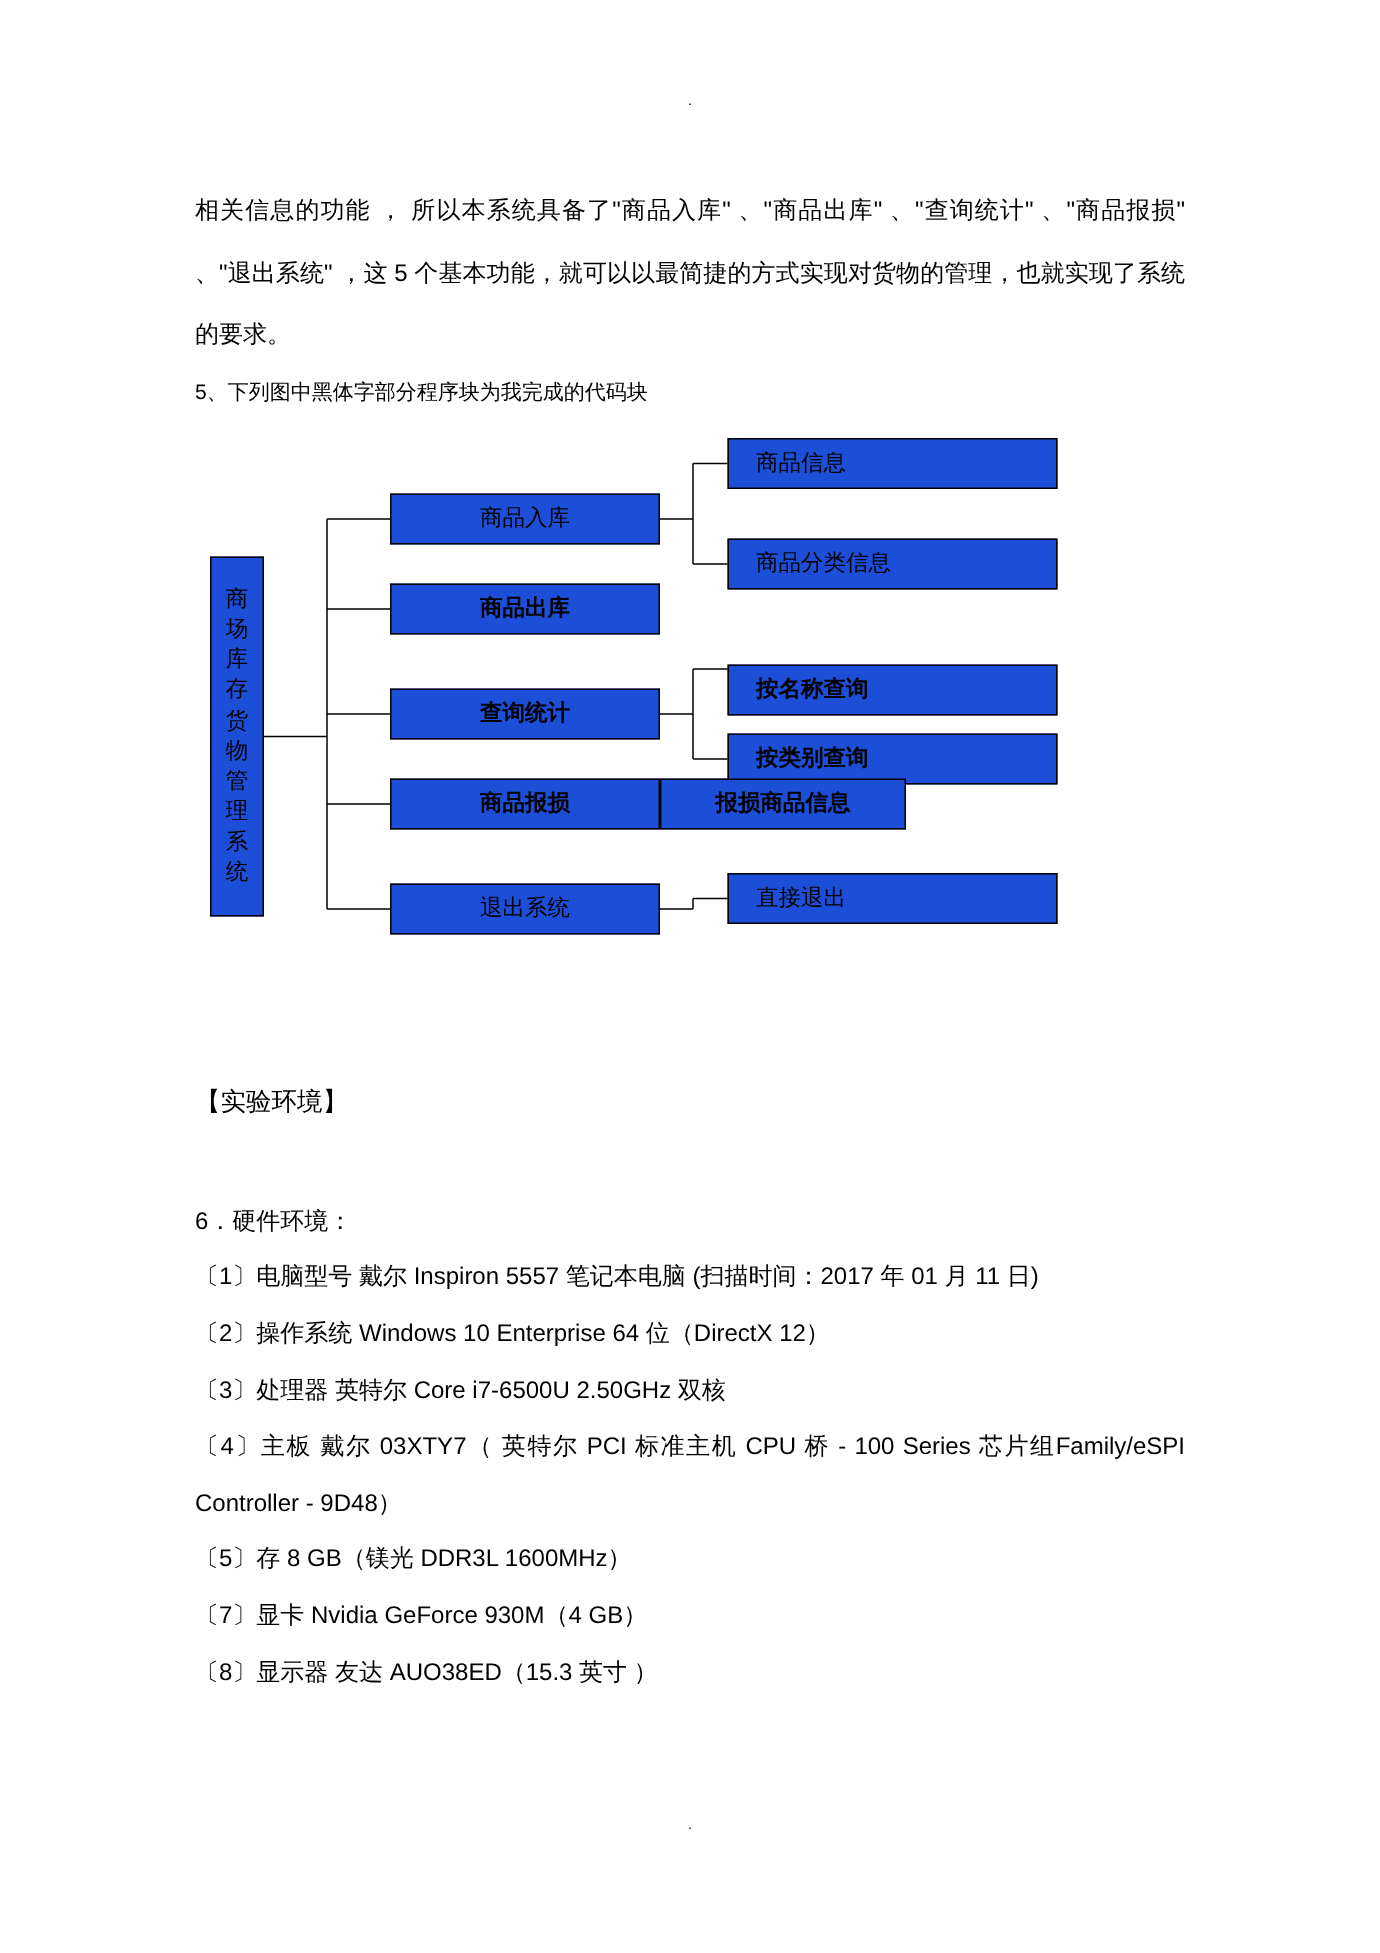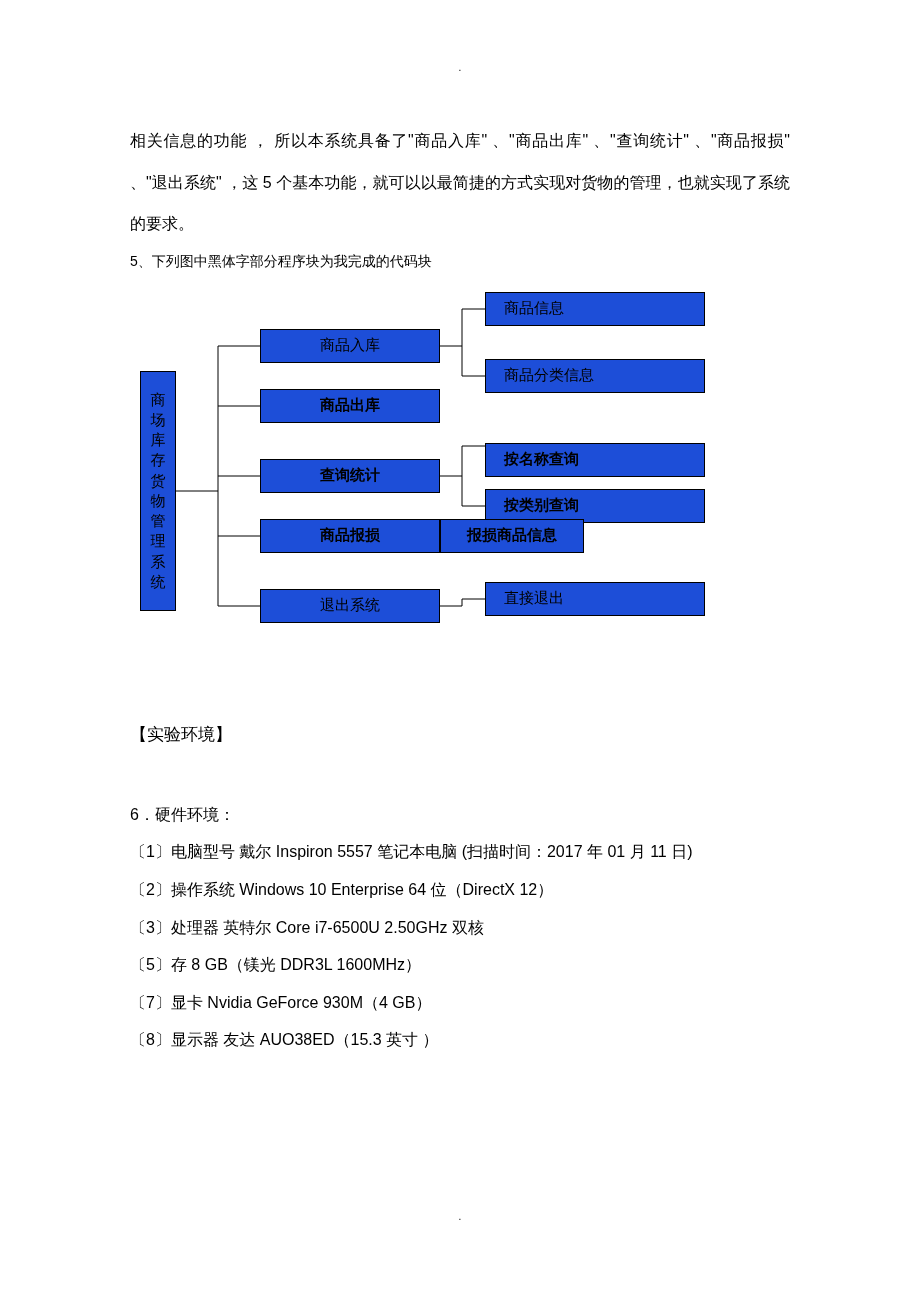--- a/index.html
+++ b/index.html
@@ -92,21 +92,21 @@
   }
   .leaf {
     left: 355px;
     width: 220px;
     height: 34px;
     justify-content: flex-start;
     padding-left: 18px;
   }
   .leaf-narrow {
     left: 310px;
-    width: 144px;
+    width: 164px;
     height: 34px;
   }
   .bold { font-weight: 700; }
   svg.connectors {
     position: absolute;
     left: 0; top: 0;
     width: 660px; height: 340px;
     pointer-events: none;
   }
 </style>
@@ -200,19 +200,20 @@
       </div>
   </div>
 
   <div class="section-title">【实验环境】</div>
 
   <div class="envlist">
     <div>6．硬件环境：</div>
     <div>〔1〕电脑型号     戴尔  Inspiron 5557  笔记本电脑   (扫描时间：2017 年 01 月 11 日)</div>
     <div>〔2〕操作系统     Windows 10 Enterprise 64 位（DirectX 12）</div>
     <div>〔3〕处理器  英特尔  Core i7-6500U   2.50GHz  双核</div>
+    <div style="text-align:justify">〔4〕主板     戴尔  03XTY7（ 英特尔  PCI  标准主机  CPU  桥  -  100  Series  芯片组Family/eSPI Controller - 9D48）</div>
     <div>〔5〕存  8 GB（镁光  DDR3L 1600MHz）</div>
     <div>〔7〕显卡     Nvidia GeForce 930M（4 GB）</div>
     <div>〔8〕显示器  友达  AUO38ED（15.3  英寸   ）</div>
   </div>
 
   <div class="bottommark">.</div>
 </div>
 
 </body></html>

